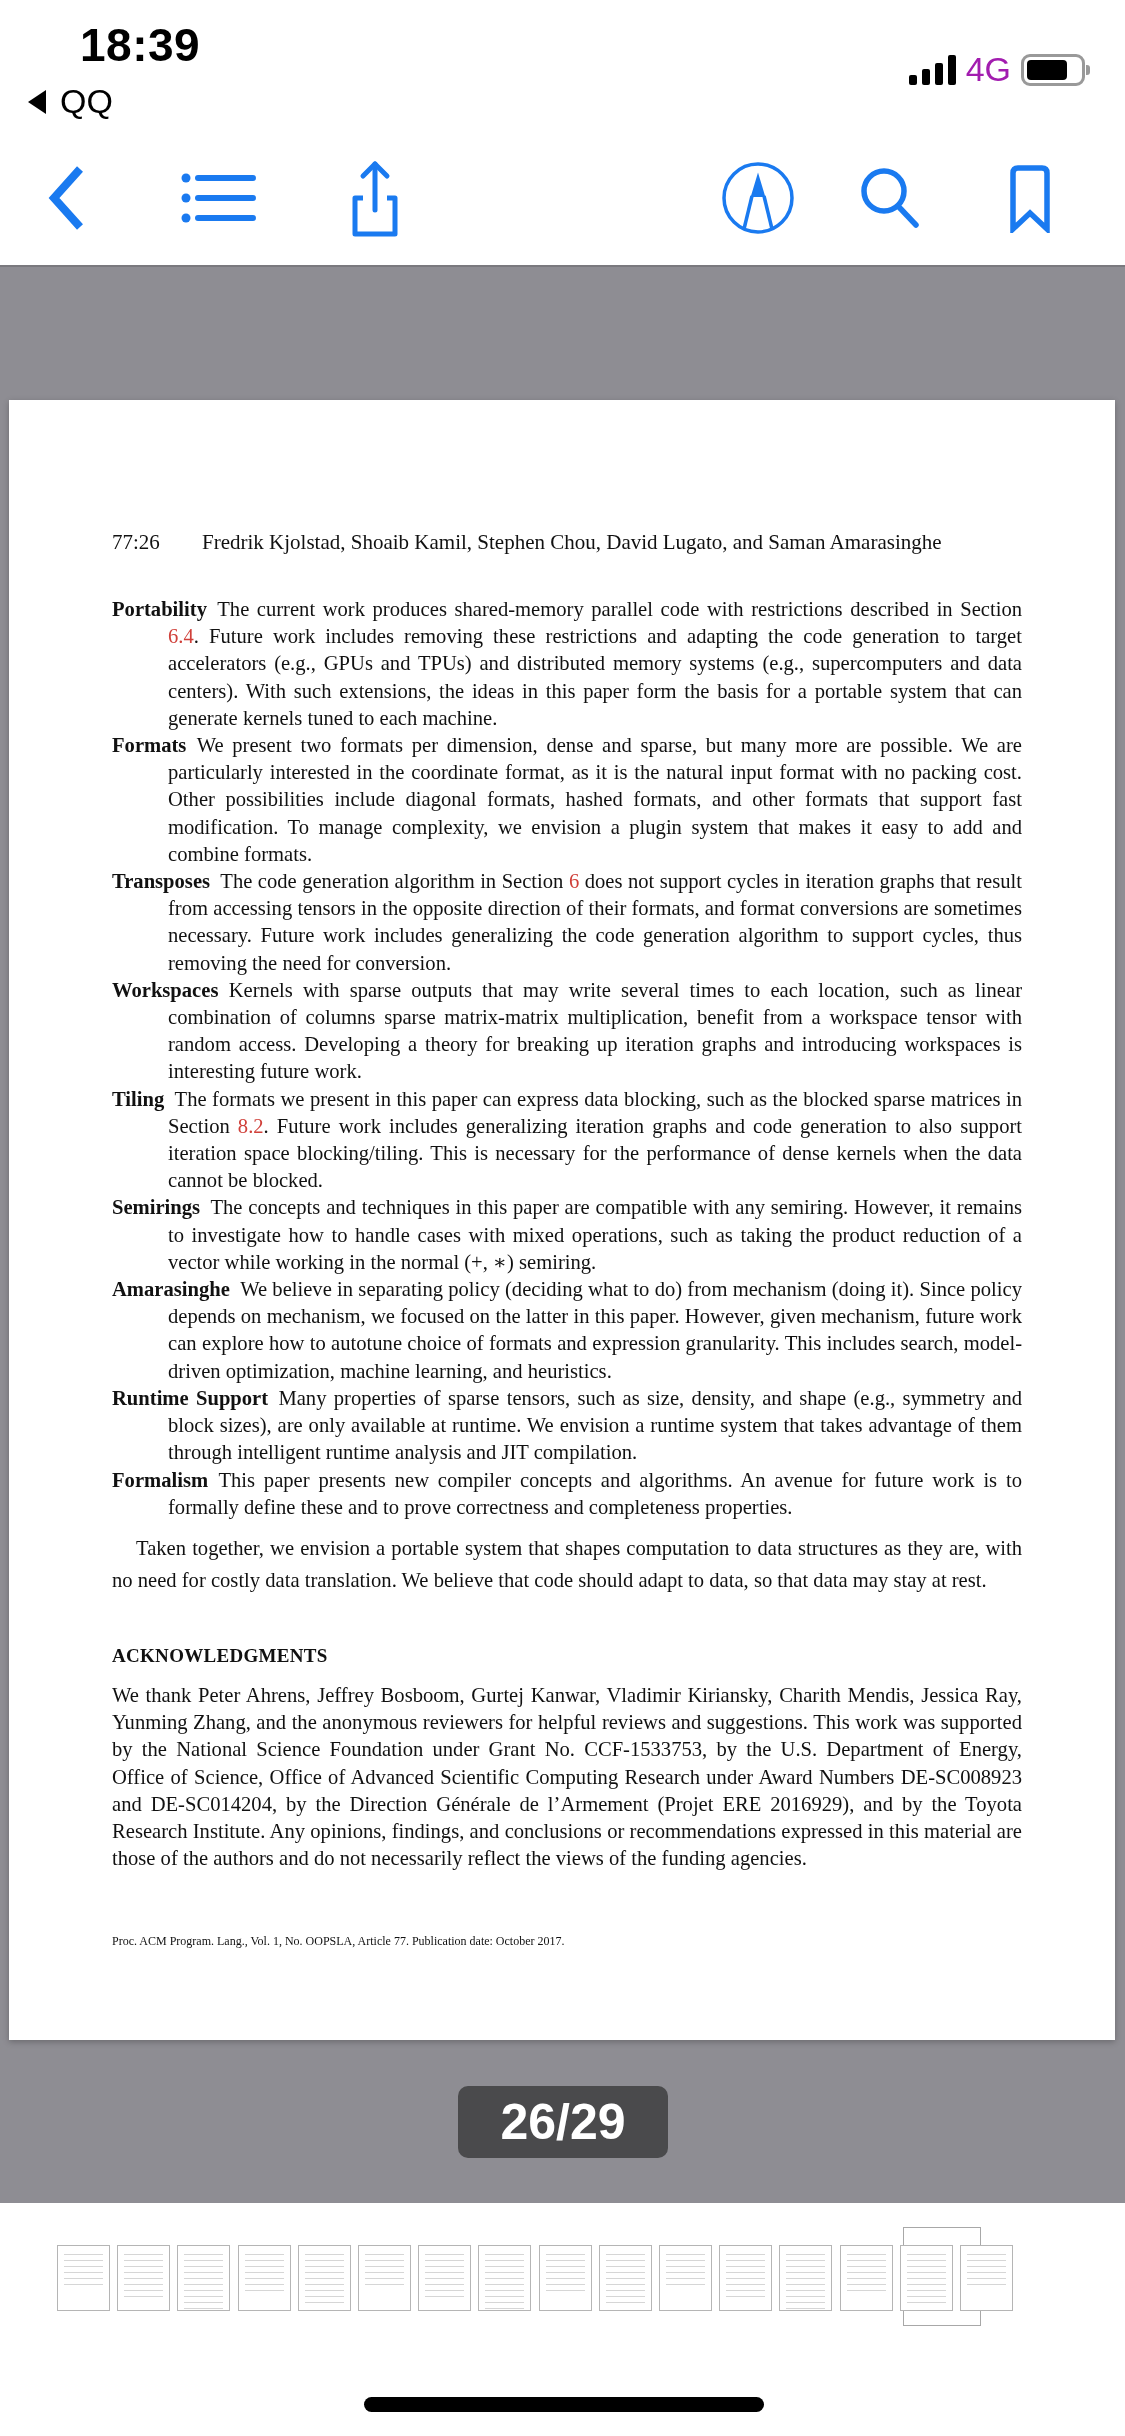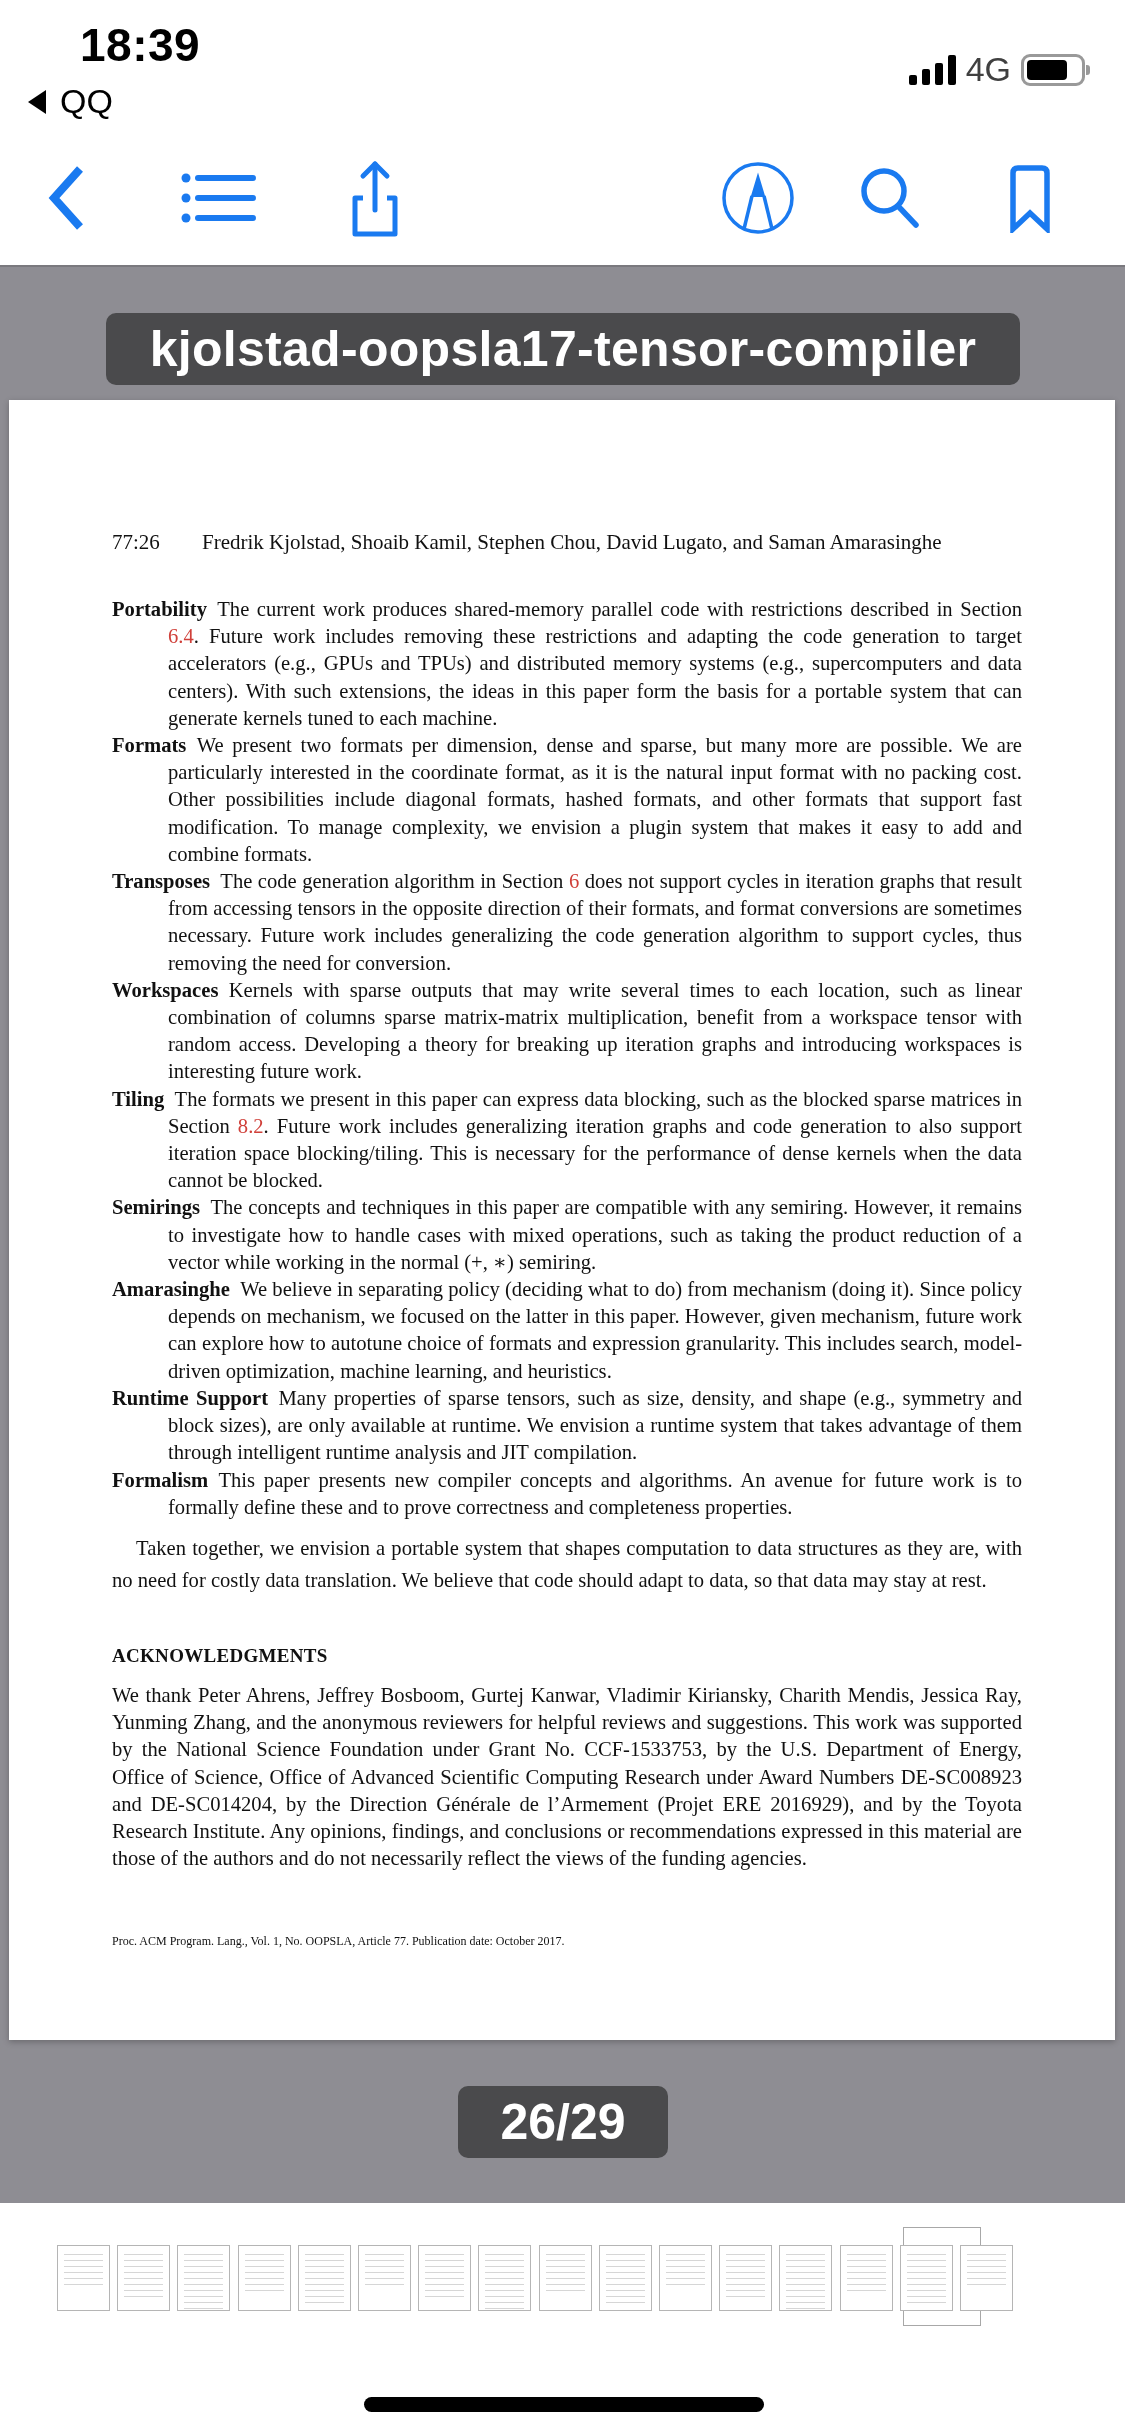--- a/index.html
+++ b/index.html
@@ -6,21 +6,21 @@
   html, body { width: 1125px; height: 2436px; overflow: hidden; background: #ffffff; }
   body { position: relative; font-family: "Liberation Sans", "DejaVu Sans", sans-serif; }
 
   
   .status-time { position: absolute; left: 80px; top: 18px; font-size: 46px; font-weight: 600; color: #000; letter-spacing: 0.5px; }
   .status-back { position: absolute; left: 28px; top: 82px; font-size: 34px; color: #000; display: flex; align-items: center; gap: 6px; }
   .status-back .tri { width: 0; height: 0; border-top: 12px solid transparent; border-bottom: 12px solid transparent; border-right: 18px solid #000; margin-right: 8px; }
   .status-right { position: absolute; right: 40px; top: 50px; display: flex; align-items: center; gap: 10px; }
   .signal { display: flex; align-items: flex-end; gap: 5px; height: 30px; }
   .signal span { width: 8px; background: #000; border-radius: 2px; }
-  .net { font-size: 34px; color: #404040; }
+  .net { font-size: 34px; color: #a21caf; }
   .battery { position: relative; width: 64px; height: 32px; border: 3px solid #999; border-radius: 9px; padding: 3px; }
   .battery .fill { width: 40px; height: 100%; background: #000; border-radius: 4px; }
   .battery::after { content: ""; position: absolute; right: -8px; top: 8px; width: 4px; height: 10px; background: #999; border-radius: 0 3px 3px 0; }
 
   
   .toolbar { position: absolute; left: 0; top: 150px; width: 1125px; height: 100px; }
   .tb-btn { position: absolute; top: 0; width: 90px; height: 96px; display: flex; align-items: center; justify-content: center; cursor: pointer; }
   .tb-btn svg { stroke: #1a7af0; fill: none; }
 
   
@@ -110,21 +110,20 @@
     </svg>
   </div>
   <div class="tb-btn" style="left:985px;">
     <svg width="50" height="70" viewBox="0 0 50 70">
       <path d="M8,66 L8,10 Q8,5 13,5 L37,5 Q42,5 42,10 L42,66 L25,50 Z" stroke-width="5.5" stroke-linejoin="miter"></path>
     </svg>
   </div>
 </div>
 
 <div class="reader">
-  <div class="doc-title">kjolstad-oopsla17-tensor-compiler</div>
 
   <div class="page">
     <div class="pc running-head">
       <span class="pnum">77:26</span>
       <span>Fredrik Kjolstad, Shoaib Kamil, Stephen Chou, David Lugato, and Saman Amarasinghe</span>
     </div>
 
     <div class="pc defs" id="defs">
         <div class="def"><b>Portability</b> The current work produces shared-memory parallel code with restrictions described in Section <span class="ref">6.4</span>. Future work includes removing these restrictions and adapting the code generation to target accelerators (e.g., GPUs and TPUs) and distributed memory systems (e.g., supercomputers and data centers). With such extensions, the ideas in this paper form the basis for a portable system that can generate kernels tuned to each machine.</div>
         <div class="def"><b>Formats</b> We present two formats per dimension, dense and sparse, but many more are possible. We are particularly interested in the coordinate format, as it is the natural input format with no packing cost. Other possibilities include diagonal formats, hashed formats, and other formats that support fast modification. To manage complexity, we envision a plugin system that makes it easy to add and combine formats.</div>

